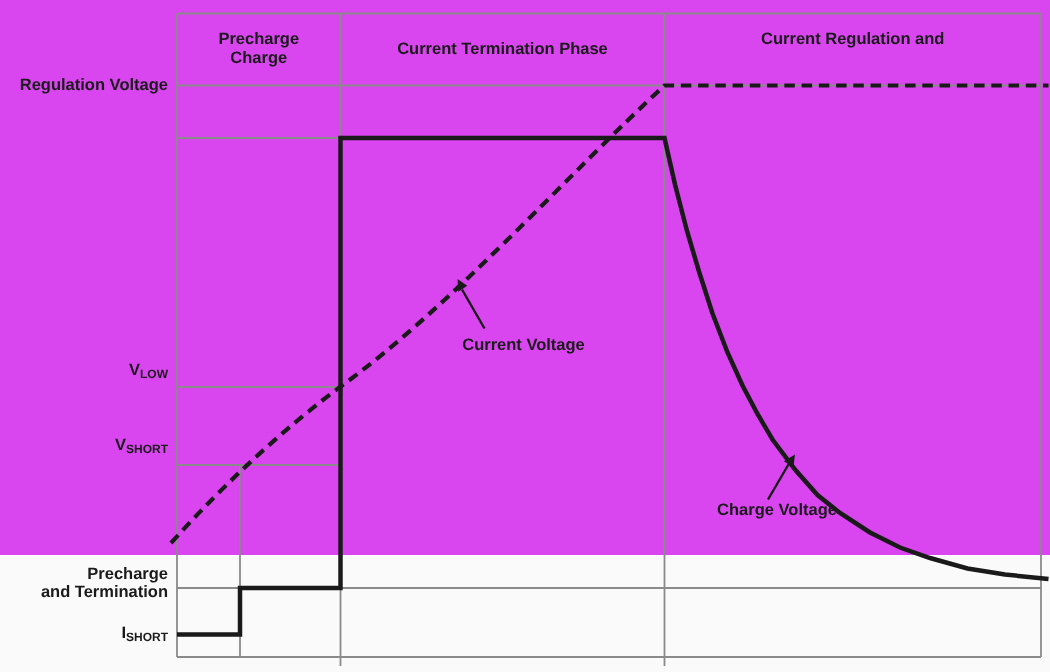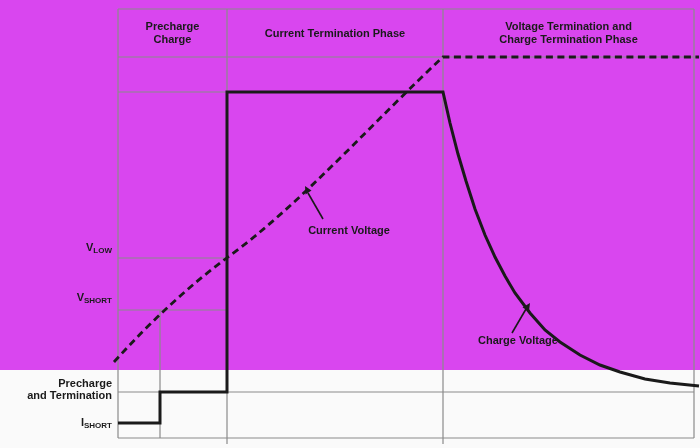--- a/index.html
+++ b/index.html
@@ -69,24 +69,24 @@
   <div class="lbl header" style="left:118px;top:20px;width:109px;">
     <span>Precharge</span><br>
     <span>Charge</span>
   </div>
 
   <div class="lbl header" style="left:227px;top:27px;width:216px;">
     <span>Current Termination Phase</span>
   </div>
 
   <div class="lbl header" style="left:443px;top:20px;width:251px;">
-    <span>Voltage Termination and</span><br>
-    <span>Charge Termination Phase</span>
+    <span>Current Regulation and</span><br>
   </div>
 
+  <div class="lbl ylabel" style="top:51px;">Regulation Voltage</div>
 
 
   <div class="lbl ylabel" style="top:241px;">
     <span>V</span><span class="sub">LOW</span>
   </div>
 
   <div class="lbl ylabel" style="top:291px;">
     <span>V</span><span class="sub">SHORT</span>
   </div>
 

